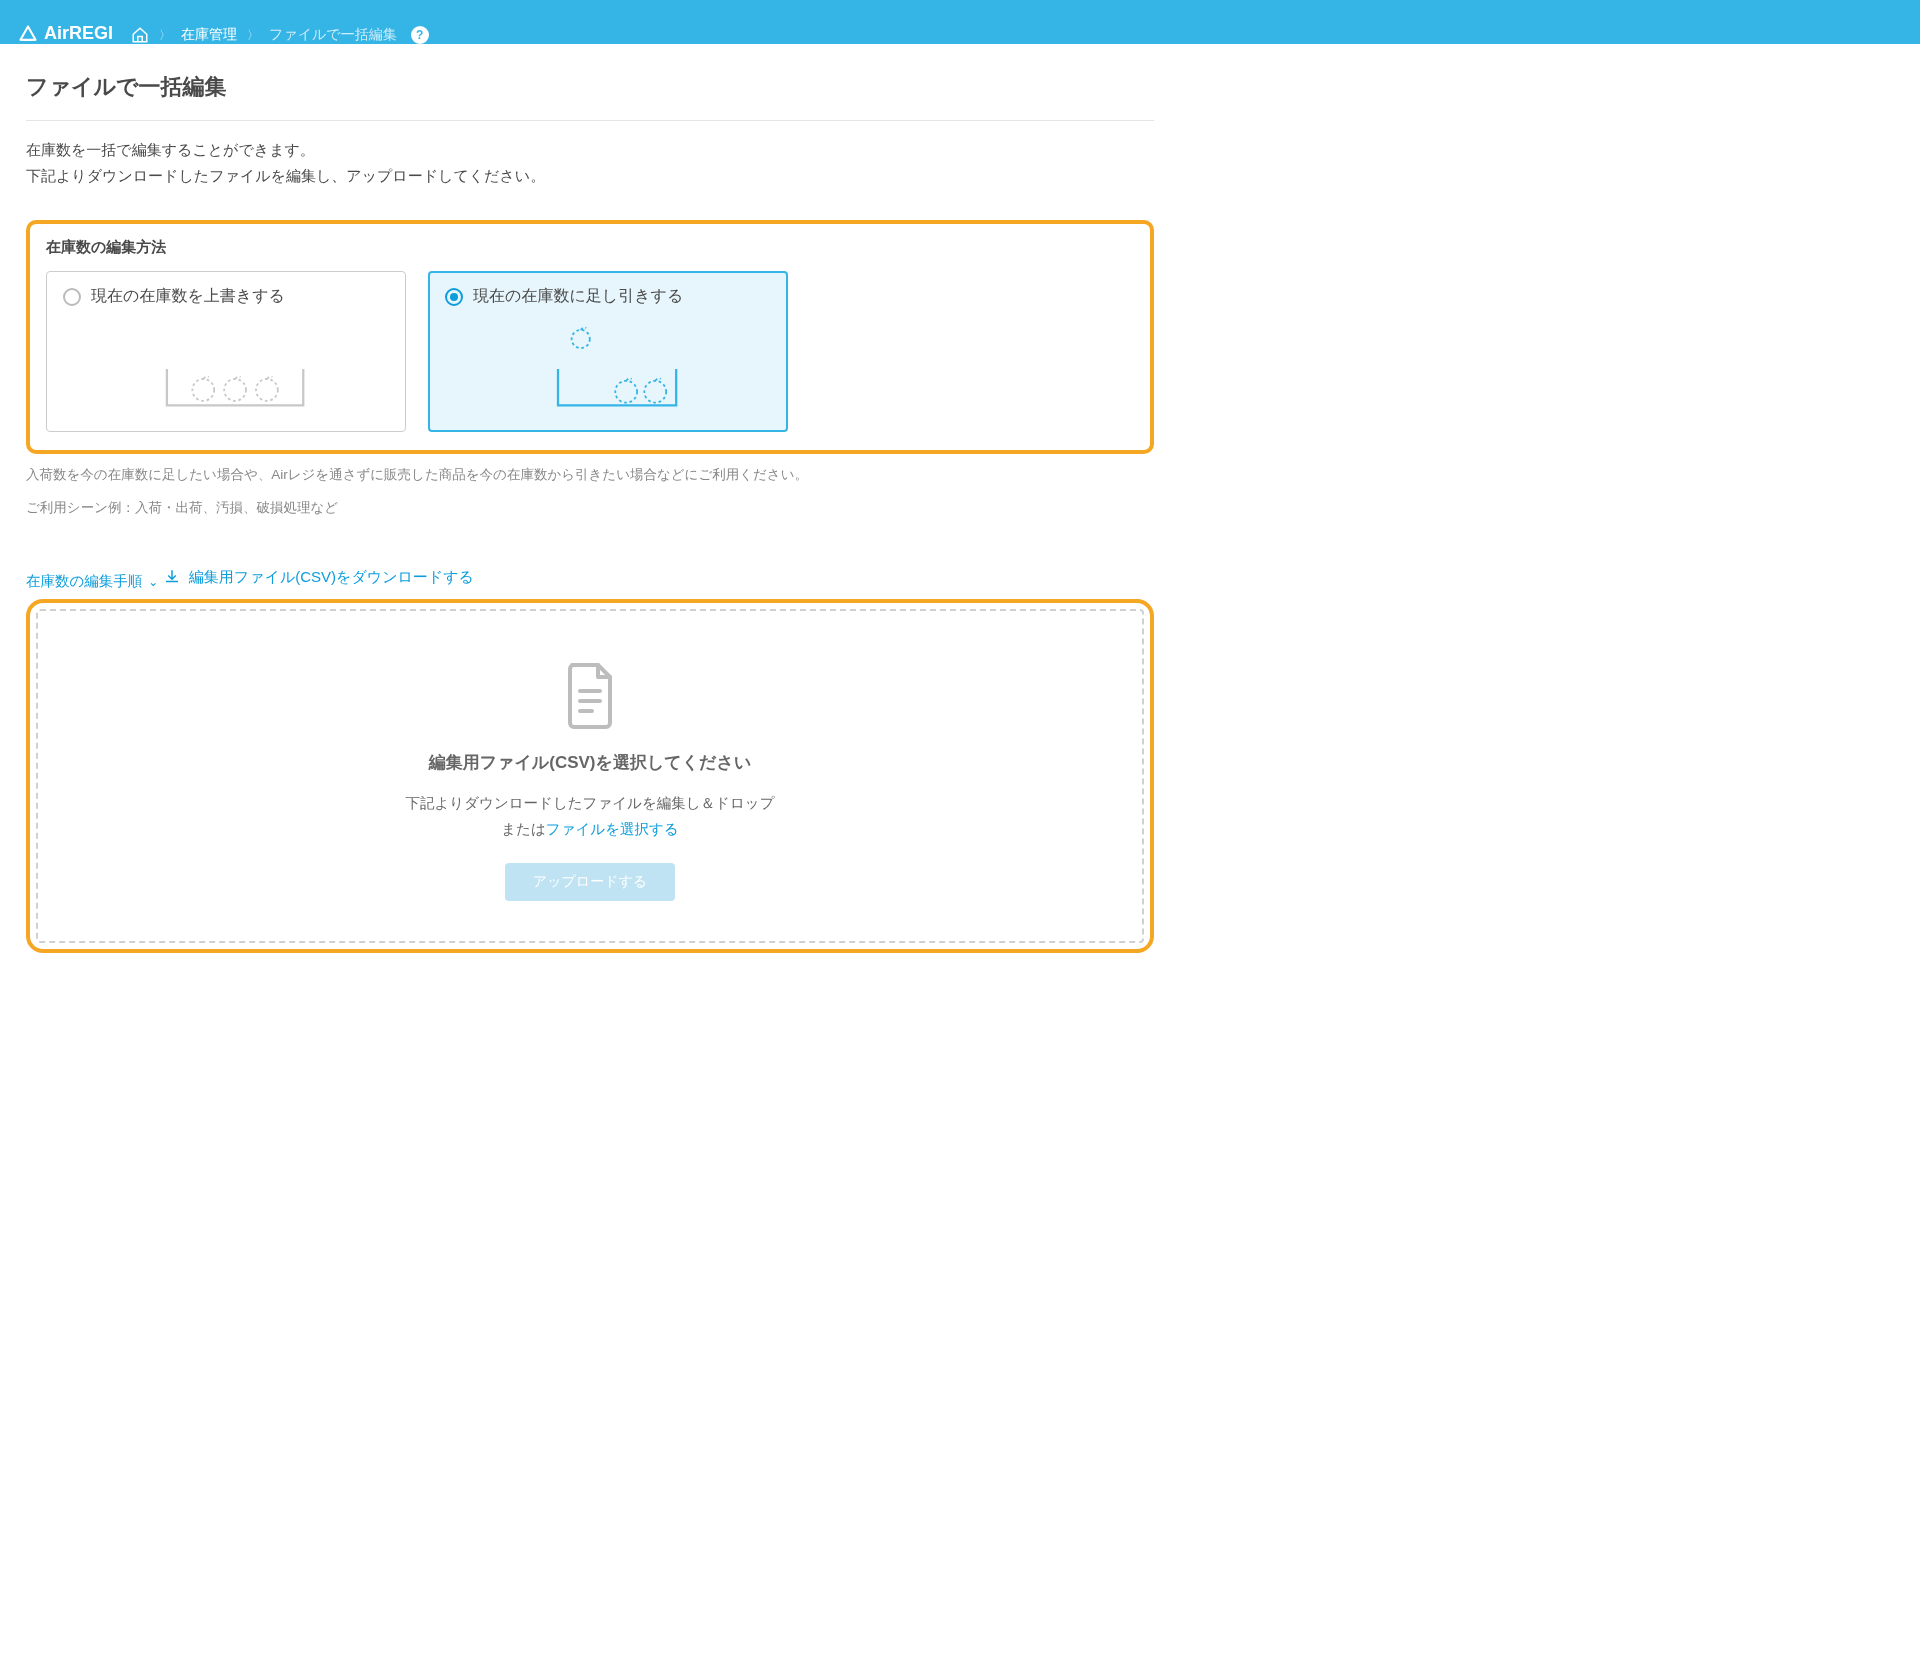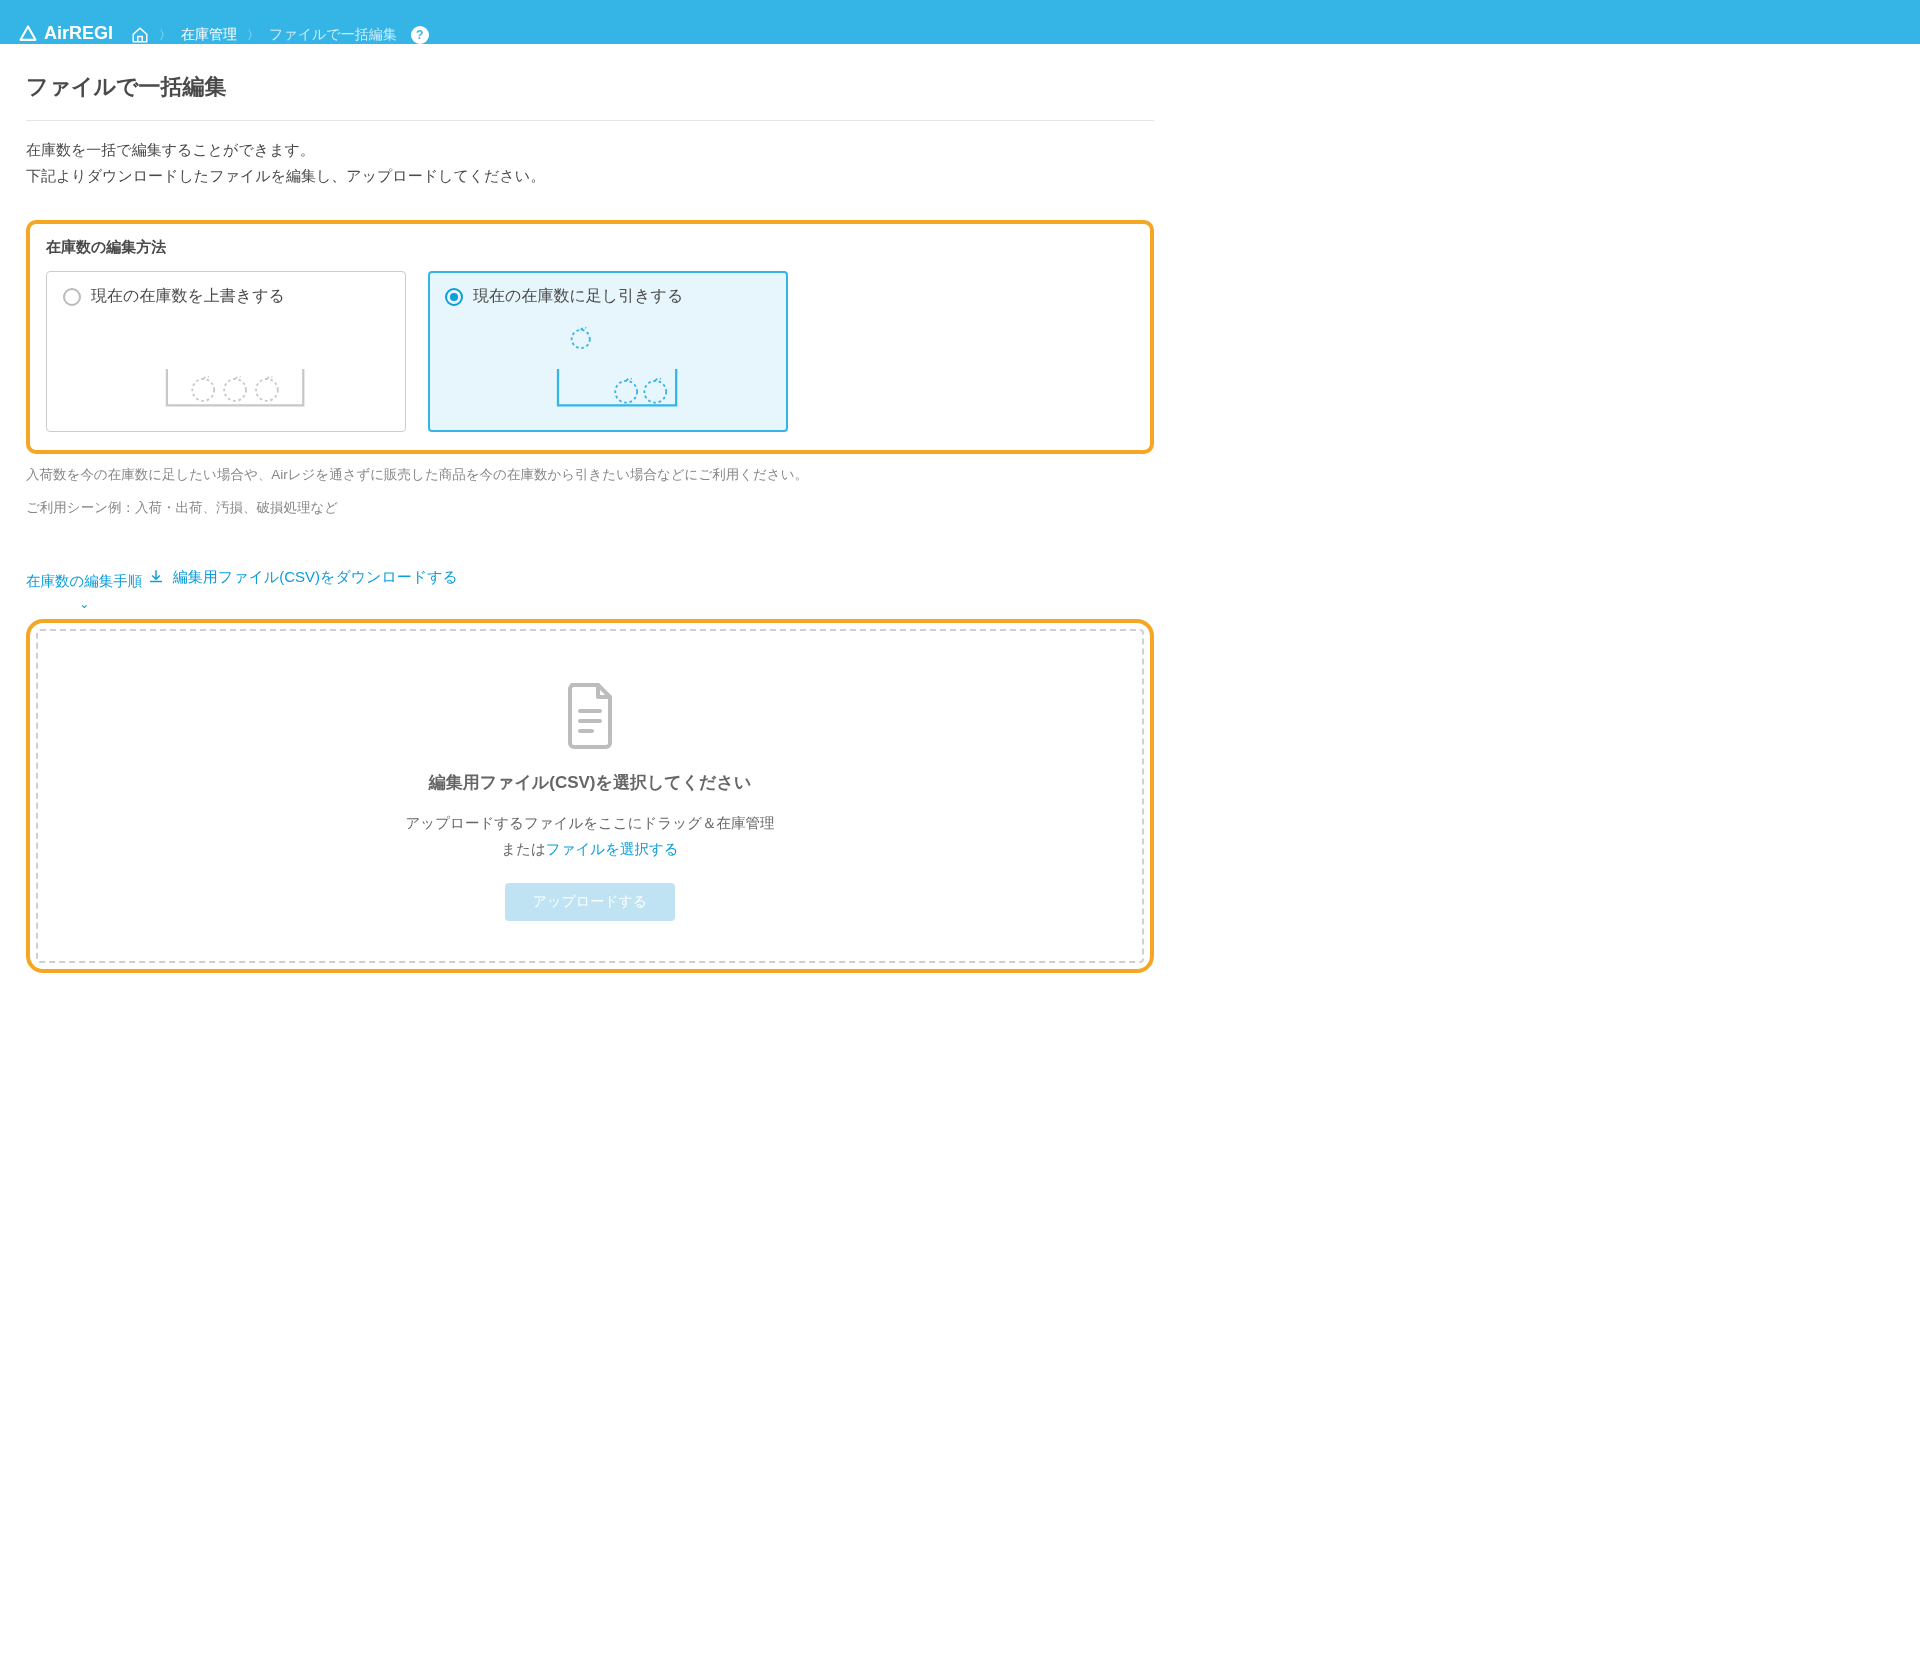--- a/index.html
+++ b/index.html
@@ -29,21 +29,21 @@
 .radio-card { flex: 1; max-width: 360px; border: 1px solid #ccc; border-radius: 4px; padding: 14px 16px 12px; cursor: pointer; background: #fff; }
 .radio-card.selected { border: 2px solid #35b5e6; background: #e7f6fc; padding: 13px 15px 11px; }
 .radio-head { display: flex; align-items: center; gap: 10px; margin-bottom: 12px; }
 .radio-circle { width: 18px; height: 18px; border-radius: 50%; border: 2px solid #bbb; flex-shrink: 0; position: relative; }
 .radio-card.selected .radio-circle { border-color: #0d9ddb; }
 .radio-card.selected .radio-circle::after { content: ""; position: absolute; top: 3px; left: 3px; width: 8px; height: 8px; border-radius: 50%; background: #0d9ddb; }
 .radio-label { font-size: 16px; color: #4a4a4a; }
 .card-illustration { height: 100px; display: flex; align-items: flex-end; justify-content: center; }
 
 .help-text { font-size: 13.5px; color: #888; line-height: 1.7; margin-top: 10px; }
-.expand-link { display: inline-flex; align-items: center; gap: 6px; color: #0d9ddb; font-size: 14.5px; margin-top: 22px; cursor: pointer; flex-direction: column; }
+.expand-link { display: inline-flex; align-items: center; gap: 6px; color: #0d9ddb; font-size: 14.5px; margin-top: 22px; cursor: pointer; }
 .expand-link .chev { font-size: 12px; }
 
 .download-link { display: inline-flex; align-items: center; gap: 8px; color: #0d9ddb; font-size: 15px; margin-top: 48px; cursor: pointer; }
 
 
 .highlight-box2 { border: 4px solid #f5a623; border-radius: 17px; margin-top: 8px; padding: 6px; }
 .upload-zone { border: 2px dashed #d0d0d0; border-radius: 4px; padding: 50px 20px 40px; text-align: center; }
 .upload-icon { width: 60px; height: 70px; margin: 0 auto 20px; }
 .upload-title { font-size: 17px; font-weight: bold; color: #666; margin-bottom: 16px; }
 .upload-desc { font-size: 14.5px; color: #666; line-height: 1.8; }
@@ -145,20 +145,20 @@
     <div class="upload-zone">
       <div class="upload-icon">
         <svg viewBox="0 0 60 70" width="60" height="70" fill="none" stroke="#bdbdbd" stroke-width="4" stroke-linecap="round" stroke-linejoin="round">
           <path d="M12 4 H38 L50 16 V62 A4 4 0 0 1 46 66 H14 A4 4 0 0 1 10 62 V8 A4 4 0 0 1 14 4 Z"></path>
           <path d="M38 4 V16 H50"></path>
           <path d="M20 30 H40 M20 40 H40 M20 50 H32"></path>
         </svg>
       </div>
       <div class="upload-title">編集用ファイル(CSV)を選択してください</div>
       <div class="upload-desc">
-        <span>アップロードするファイルをここにドラッグ＆在庫管理</span><br>
+        <span>下記よりダウンロードしたファイルを編集し＆ドロップ</span><br>
         <span>または</span><span class="link">ファイルを選択する</span>
       </div>
       <button class="upload-btn" disabled="">アップロードする</button>
     </div>
   </div>
 
 </div>
 
 </body></html>

